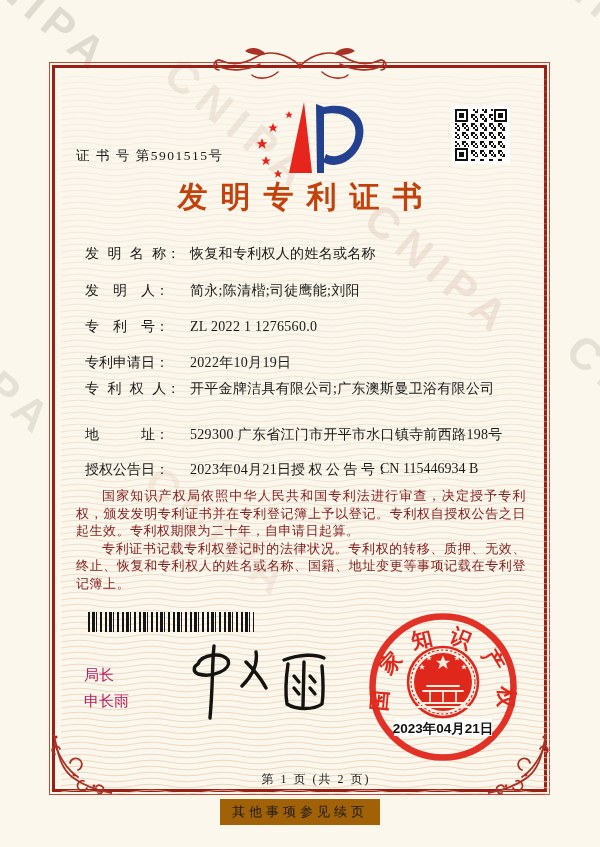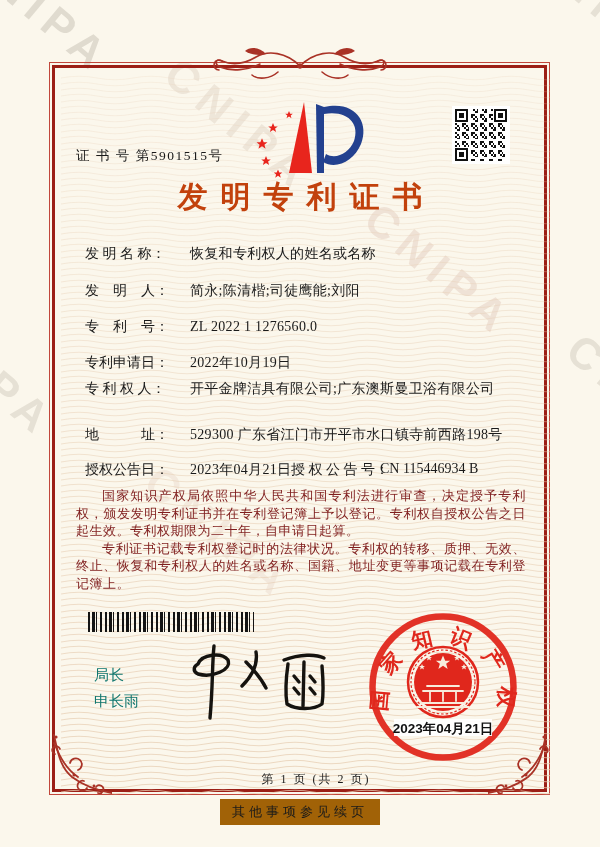--- a/index.html
+++ b/index.html
@@ -21,32 +21,32 @@
          border:1px solid #c1473b;box-sizing:border-box;}
   .frame-inner{position:absolute;left:2px;top:2px;right:2px;bottom:2px;
          border:3px solid #9c1f16;box-sizing:border-box;}
   .waves{position:absolute;left:6px;top:6px;width:489px;height:721px;}
   
   .abs{position:absolute;}
   .cert-no{left:76px;top:99px;font-size:13.5px;letter-spacing:1.5px;margin-top:48px;}
   .title{left:0;top:177px;width:600px;text-align:center;font-size:30px;font-weight:bold;
          letter-spacing:13px;padding-left:13px;box-sizing:border-box;color:#c2410c;}
   .row{left:85px;width:470px;font-size:14px;white-space:nowrap;}
-  .row .lbl{display:inline-block;width:105px;}
+  .row .lbl{display:inline-block;width:105px;font-family:Liberation Mono, monospace;}
   .row .val{letter-spacing:.3px;}
   .row .lbl2{position:absolute;left:206px;}
   .row .val2{position:absolute;left:295px;}
   .legal{left:76px;top:487px;width:450px;font-size:13px;line-height:17.6px;
          text-align:justify;color:#7f1d1d;}
   .legal p{margin:0;text-indent:2em;letter-spacing:.5px;}
   .barcode{left:88px;top:612px;width:166px;height:20px;
     background:repeating-linear-gradient(90deg,#141414 0 2px,transparent 2px 4px,
       #141414 4px 7px,transparent 7px 8px,#141414 8px 9px,transparent 9px 12px,
       #141414 12px 14px,transparent 14px 17px);}
-  .signer{left:94px;font-family:"Liberation Sans", sans-serif;font-size:15px;color:#0f766e;}
+  .signer{left:84px;font-family:"Liberation Sans", sans-serif;font-size:15px;color:#be185d;}
   .signer-title{top:666px;}
   .signer-name{top:692px;}
   .qr{left:452px;top:106px;width:58px;height:58px;background:#fff;padding:3px;box-sizing:border-box;}
   .page-ind{left:16px;top:771px;width:600px;text-align:center;font-size:12px;letter-spacing:2px;}
   .cont-note{left:50%;top:799px;transform:translateX(-50%);background:#a16207;
          padding:4px 12px;font-size:13px;letter-spacing:4px;white-space:nowrap;}
   svg{display:block;}
 </style>
 </head>
 <body>

